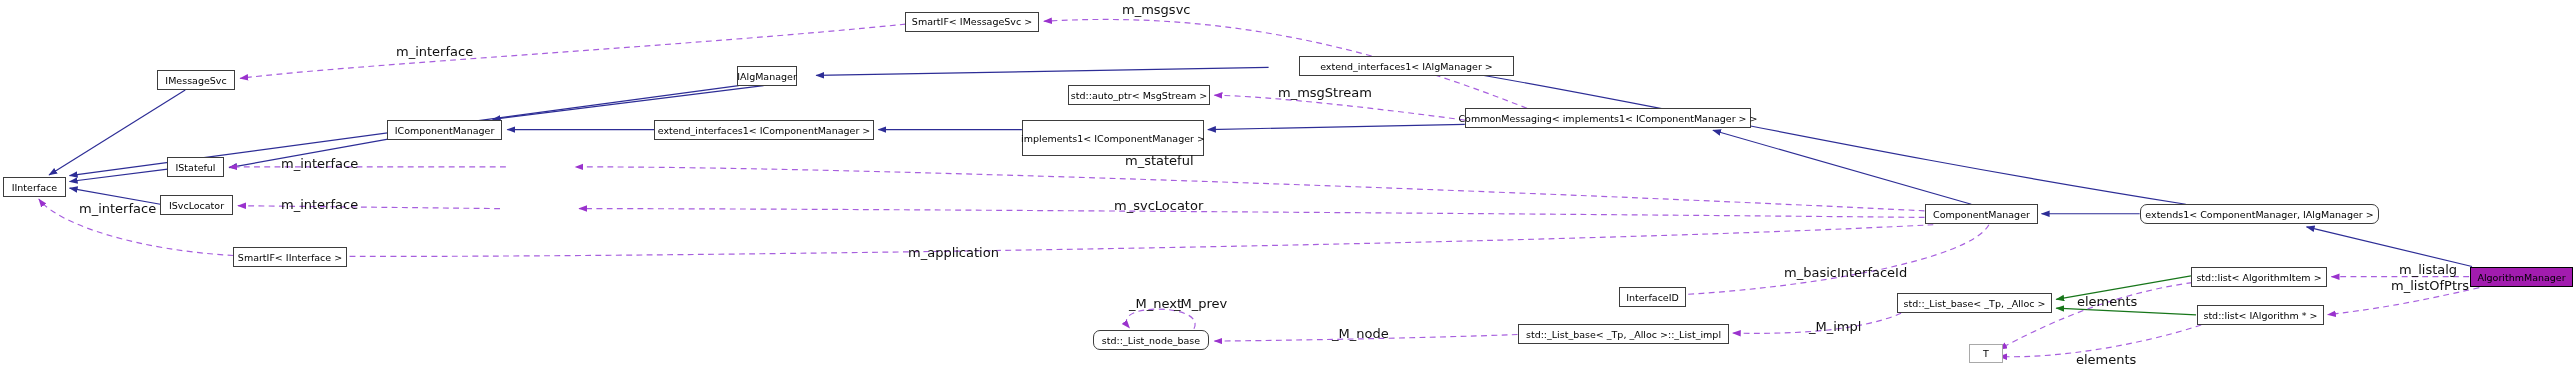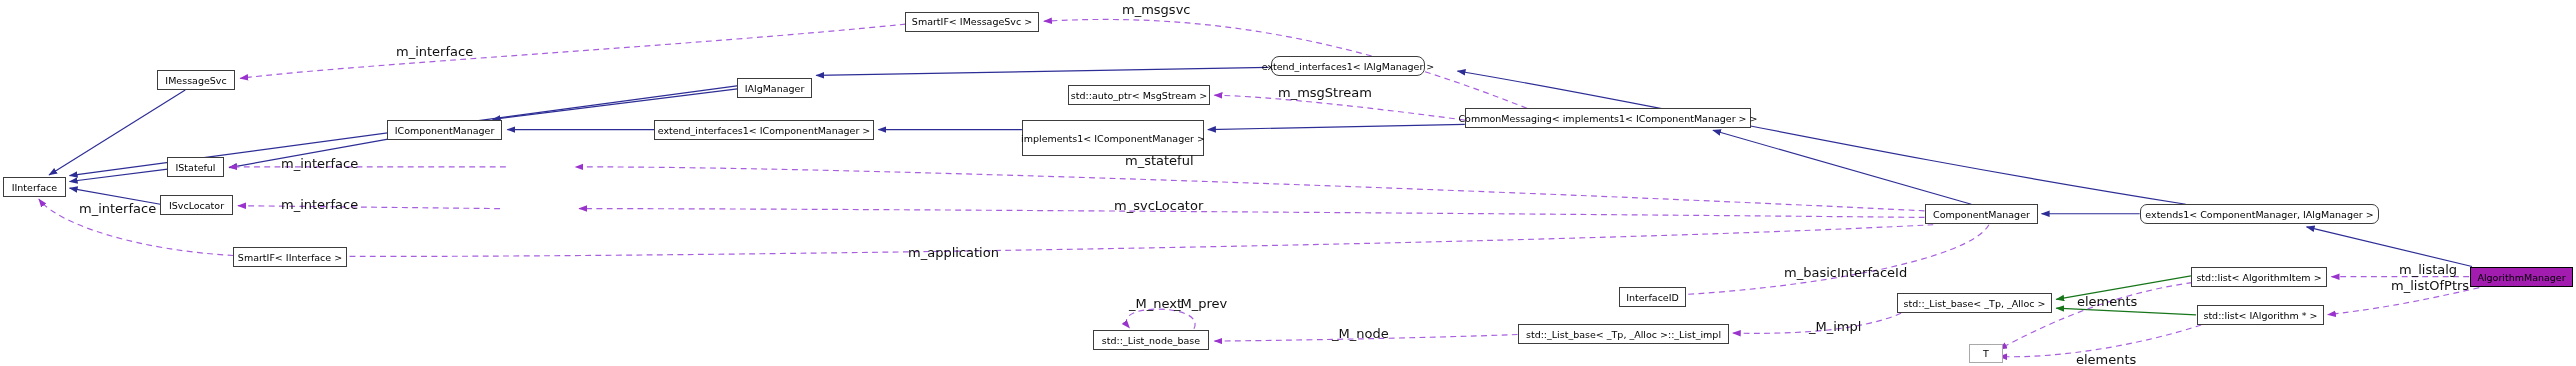--- a/index.html
+++ b/index.html
@@ -67,36 +67,36 @@
         <path d="M 2994,386 C 2880,402 2790,445 2730,477" class="edge-use" marker-end="url(#ah-use)"></path>
         <path d="M 3006,444 C 2920,472 2810,490 2730,487" class="edge-use" marker-end="url(#ah-use)"></path>
       </g>
   </svg>
   <div id="nodes-layer">
       <div class="node" style="left: 2.9px; top: 177px; width: 63px; height: 20px;">IInterface</div>
       <div class="node" style="left: 157px; top: 70px; width: 78px; height: 20px;">IMessageSvc</div>
       <div class="node" style="left: 167px; top: 157px; width: 57px; height: 20px;">IStateful</div>
       <div class="node" style="left: 160px; top: 195px; width: 73px; height: 20px;">ISvcLocator</div>
       <div class="node" style="left: 905px; top: 11.7px; width: 134px; height: 20px;">SmartIF&lt; IMessageSvc &gt;</div>
-      <div class="node" style="left: 737px; top: 66px; width: 75px; height: 20px; margin-top: 12px;">IAlgManager</div>
+      <div class="node" style="left: 737px; top: 66px; width: 60px; height: 20px;">IAlgManager</div>
       <div class="node" style="left: 387px; top: 120px; width: 115px; height: 20px;">IComponentManager</div>
       <div class="node" style="left: 654px; top: 120px; width: 220px; height: 20px;">extend_interfaces1&lt; IComponentManager &gt;</div>
       <div class="node" style="left: 1022px; top: 120px; width: 182px; height: 36px;">implements1&lt; IComponentManager &gt;</div>
       <div class="node" style="left: 1068px; top: 85px; width: 142px; height: 20px;">std::auto_ptr&lt; MsgStream &gt;</div>
-      <div class="node" style="left: 1271px; top: 56px; width: 154px; height: 20px; border-radius: 8px;">extend_interfaces1&lt; IAlgManager &gt;</div>
+      <div class="node" style="left: 1299px; top: 56px; width: 215px; height: 20px;">extend_interfaces1&lt; IAlgManager &gt;</div>
       <div class="node" style="left: 1465px; top: 108px; width: 286px; height: 20px;">CommonMessaging&lt; implements1&lt; IComponentManager &gt; &gt;</div>
       <div class="node" style="left: 1925px; top: 204px; width: 113px; height: 20px;">ComponentManager</div>
       <div class="node" style="left: 2140px; top: 204px; width: 239px; height: 20px; border-radius: 7px;">extends1&lt; ComponentManager, IAlgManager &gt;</div>
       <div class="node highlight" style="left: 2470px; top: 267px; width: 103px; height: 20px;">AlgorithmManager</div>
       <div class="node" style="left: 2191px; top: 267px; width: 136px; height: 20px;">std::list&lt; AlgorithmItem &gt;</div>
       <div class="node" style="left: 2197px; top: 305px; width: 127px; height: 20px;">std::list&lt; IAlgorithm * &gt;</div>
       <div class="node" style="left: 1897px; top: 293px; width: 155px; height: 20px;">std::_List_base&lt; _Tp, _Alloc &gt;</div>
       <div class="node" style="left: 1589px; top: 287px; width: 67px; height: 20px; margin-left: 30px;">InterfaceID</div>
       <div class="node" style="left: 1518px; top: 324px; width: 211px; height: 20px;">std::_List_base&lt; _Tp, _Alloc &gt;::_List_impl</div>
-      <div class="node" style="left: 1093px; top: 330px; width: 116px; height: 20px;">std::_List_node_base</div>
+      <div class="node" style="left: 1093px; top: 330px; width: 116px; height: 20px; border-radius: 7px;">std::_List_node_base</div>
       <div class="node param" style="left: 1969px; top: 344px; width: 26px; height: 19px;">T</div>
       <div class="node" style="left: 233px; top: 247px; width: 114px; height: 20px;">SmartIF&lt; IInterface &gt;</div>
     </div>
   <div id="labels-layer">
       <div class="elabel" style="left: 1122px; top: 1.5px;">m_msgsvc</div>
       <div class="elabel" style="left: 396px; top: 44px;">m_interface</div>
       <div class="elabel" style="left: 1278px; top: 85px;">m_msgStream</div>
       <div class="elabel" style="left: 1125px; top: 153px;">m_stateful</div>
       <div class="elabel" style="left: 281px; top: 156px;">m_interface</div>
       <div class="elabel" style="left: 1114px; top: 198px;">m_svcLocator</div>

